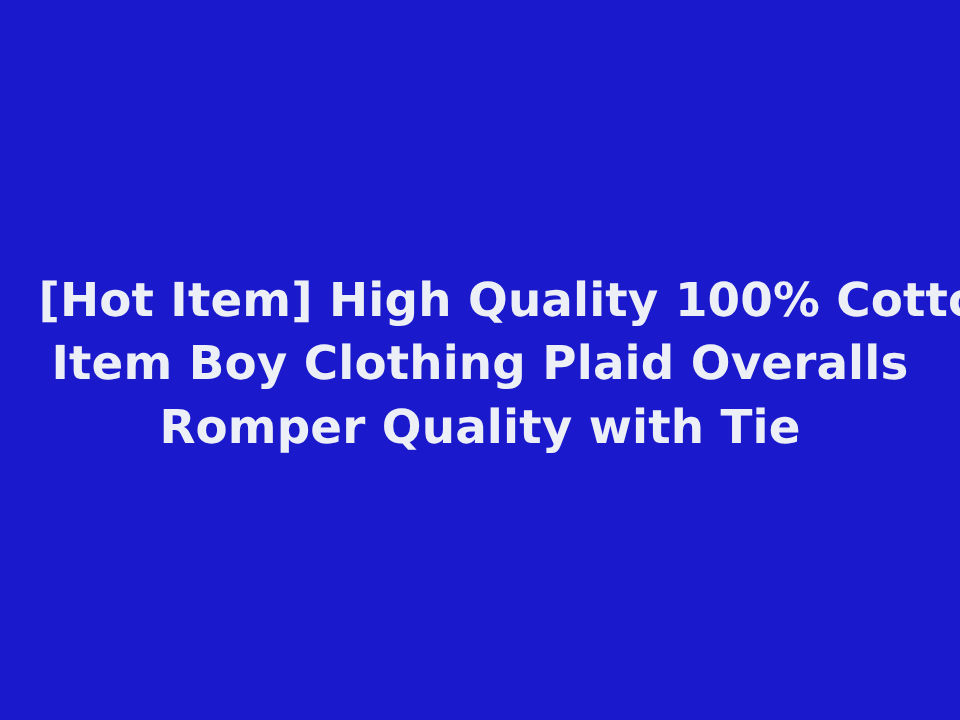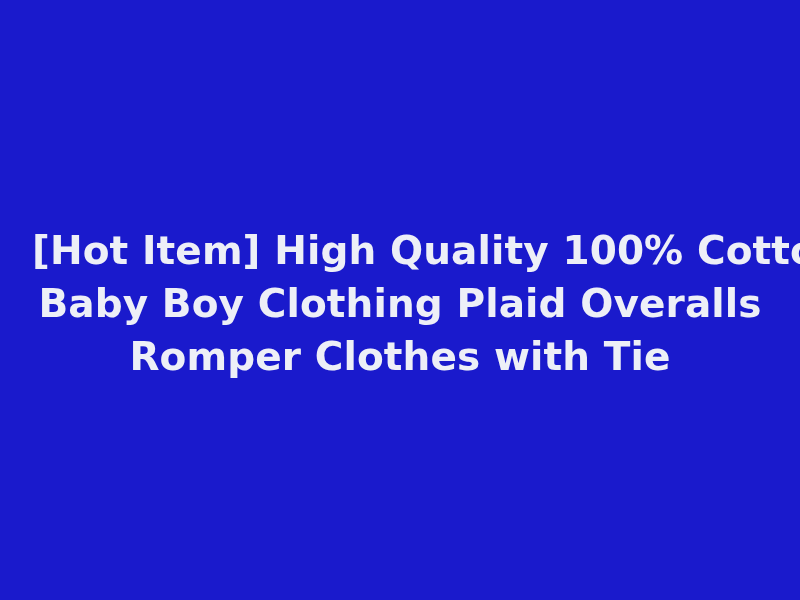--- a/index.html
+++ b/index.html
@@ -53,19 +53,19 @@
 </style>
 </head>
 <body>
 
 <div class="title-card">
 
   <div class="title-block">
 
     <span class="title-line">[Hot Item] High Quality 100% Cotton</span>
 
-    <span class="title-line">Baby Boy Clothing Plaid Overalls</span>
+    <span class="title-line">Item Boy Clothing Plaid Overalls</span>
 
-    <span class="title-line">Romper Clothes with Tie</span>
+    <span class="title-line">Romper Quality with Tie</span>
 
   </div>
 
 </div>
 
 </body></html>

